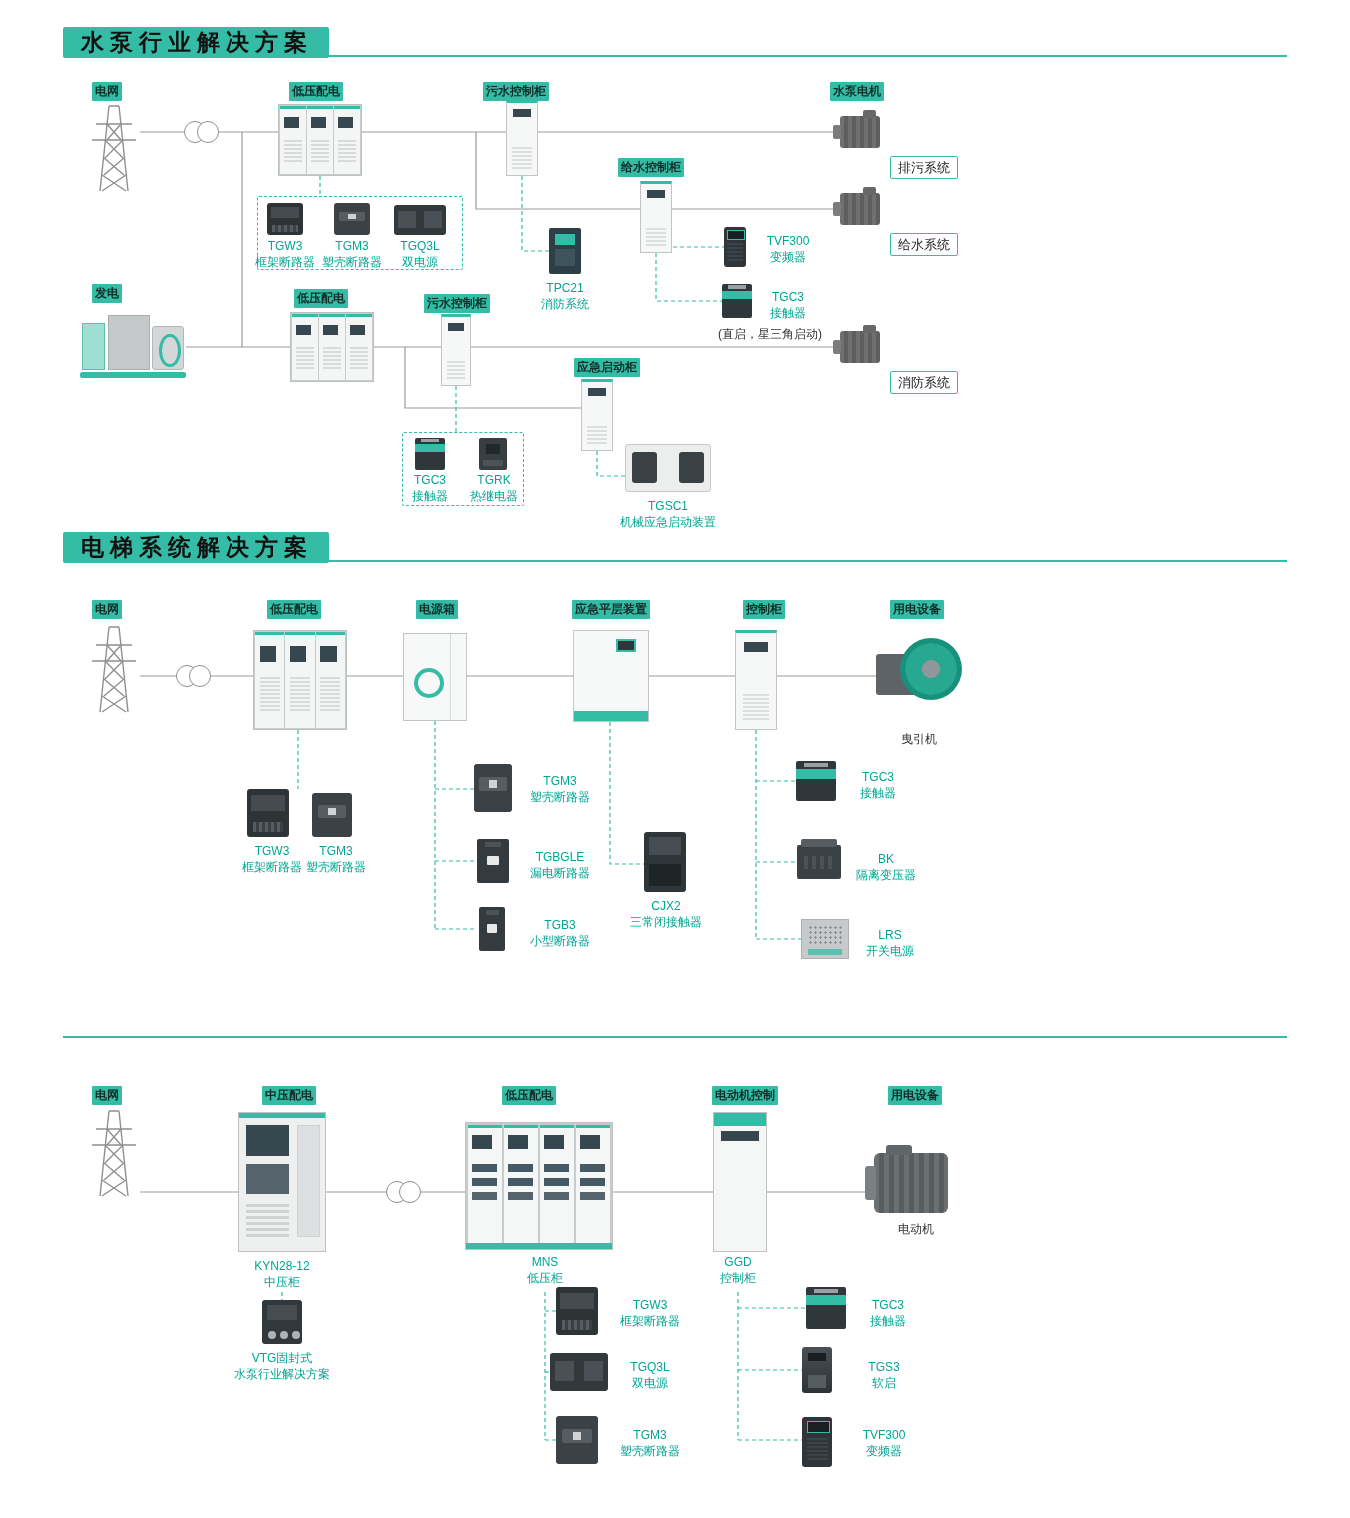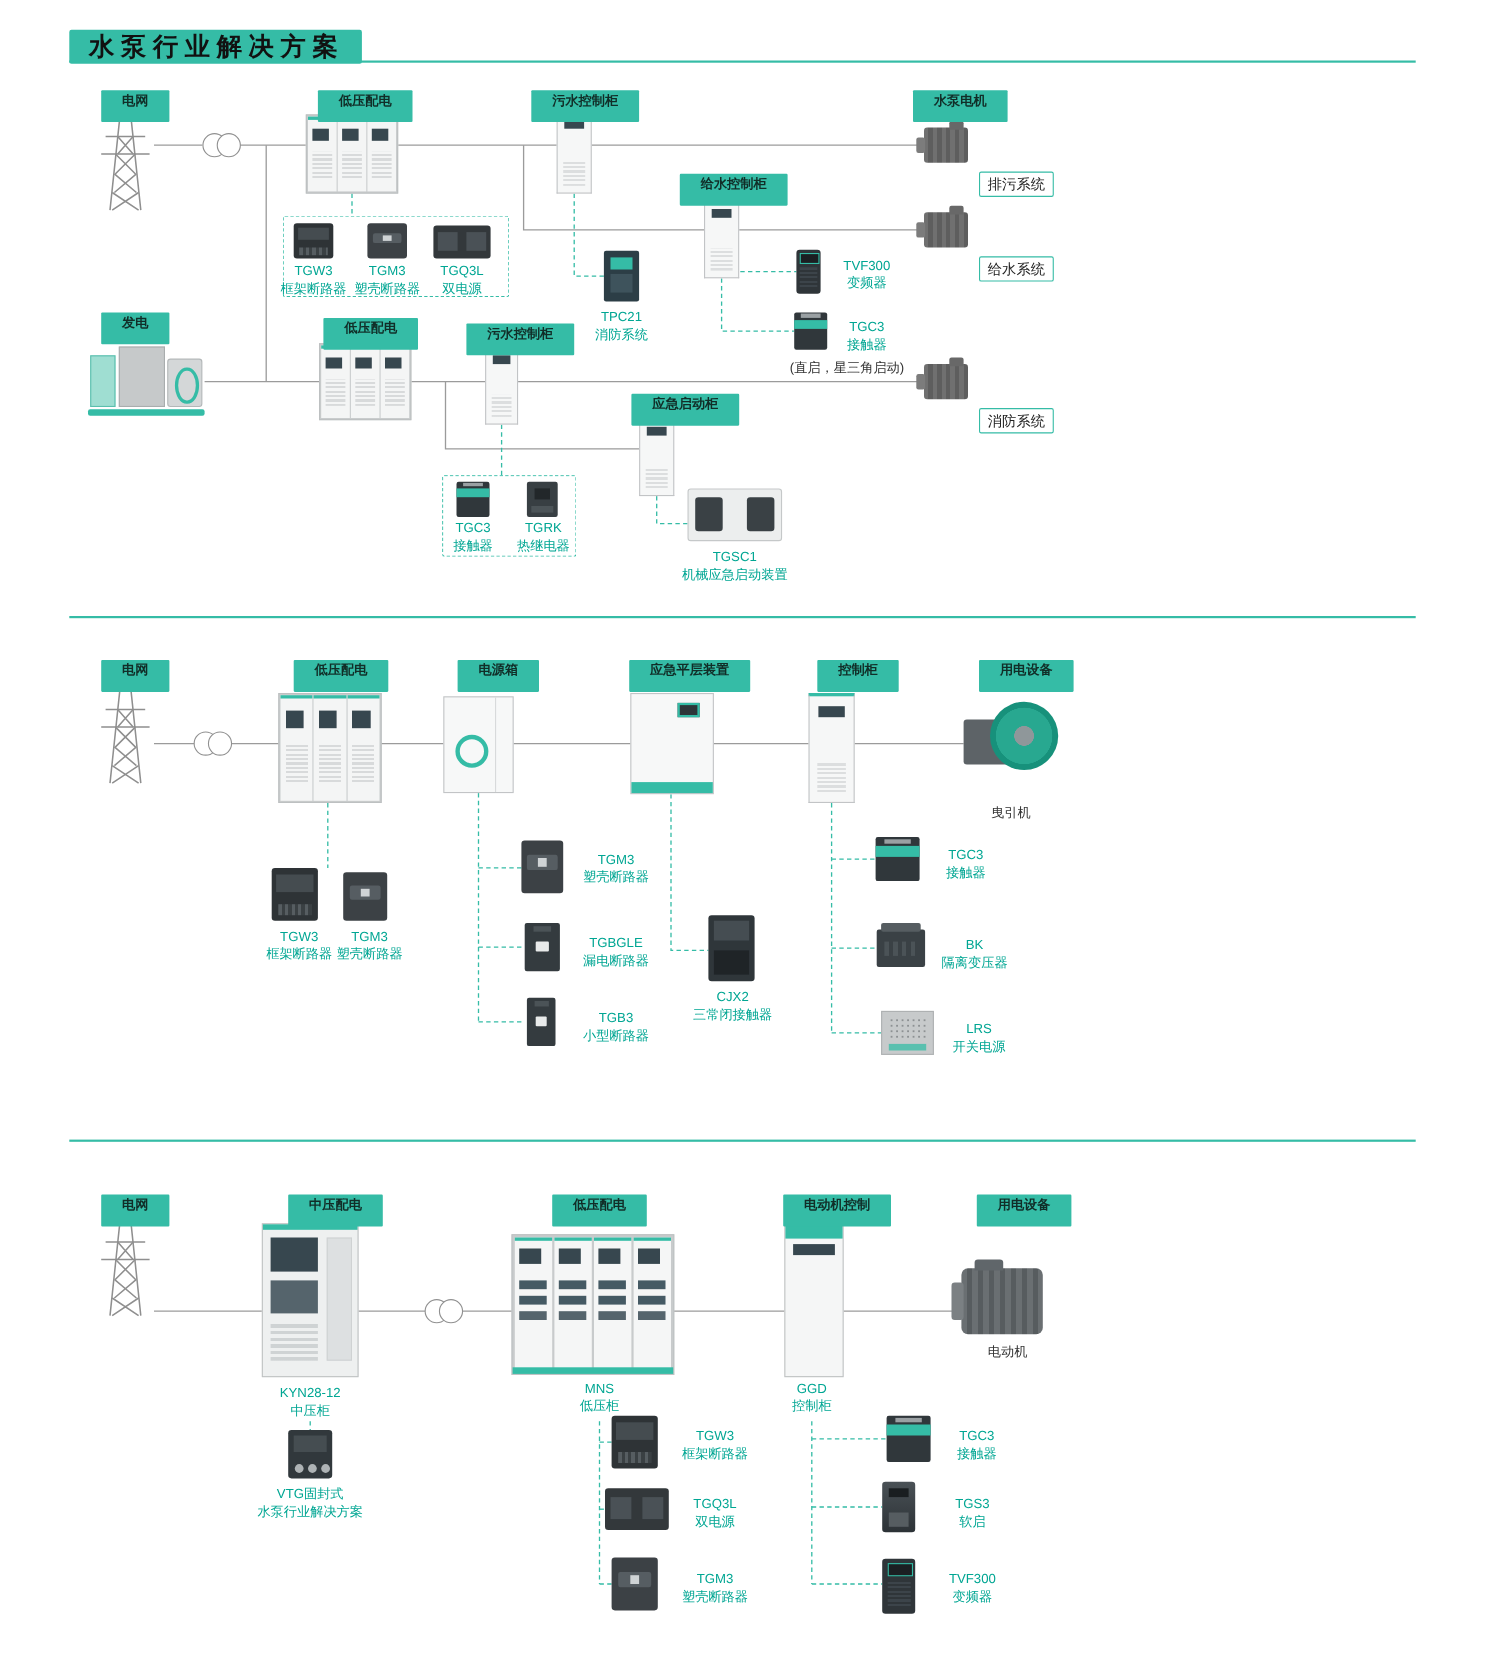--- a/index.html
+++ b/index.html
@@ -8,21 +8,21 @@
   .page { position:relative; width:1350px; height:1518px; background:#fff; overflow:hidden; }
 
   .lines { position:absolute; left:0; top:0; z-index:0; }
 
   .section-header { position:absolute; z-index:3; background:#35BCA6; color:#111;
     font-size:23px; font-weight:bold; letter-spacing:6px; height:31px; line-height:31px;
     padding:0 16px 0 18px; border-radius:2px; white-space:nowrap; }
   .header-line { position:absolute; z-index:2; height:2px; background:#35BCA6; }
 
   .badge { position:absolute; z-index:3; background:#35BCA6; color:#112e28; font-size:12px;
-    font-weight:bold; height:29px; line-height:19px; padding:0 19px; white-space:nowrap; border-radius:1px; }
+    font-weight:bold; height:19px; line-height:19px; padding:0 3px; white-space:nowrap; border-radius:1px; }
 
   .sysbox { position:absolute; z-index:3; width:68px; height:23px; background:#fff;
     border:1px solid #35BCA6; border-radius:2px; color:#222; font-size:13px; line-height:21px; text-align:center;margin-top:35px; }
 
   .clabel { position:absolute; z-index:3; display:flex; flex-direction:column; align-items:center;
     color:#00A693; font-size:12px; line-height:16px; }
   .clabel span { white-space:nowrap; }
   .clabel.dark { color:#333; }
   .blacknote { position:absolute; z-index:3; display:flex; justify-content:center;
     color:#333; font-size:12px; line-height:14px; white-space:nowrap; }
@@ -300,20 +300,21 @@
     <span>TGRK</span>
       <span>热继电器</span>
   </div>
 
   <div class="img tgsc" style="left:625px;top:444px;width:86px;height:48px"></div>
   <div class="clabel" style="left:616px;top:498px;width:104px">
     <span>TGSC1</span>
       <span>机械应急启动装置</span>
   </div>
 
+  <div class="section-header" style="left:63px;top:532px">电梯系统解决方案</div>
   <div class="header-line" style="left:63px;top:560px;width:1224px"></div>
 
   <div class="badge" style="left:92px;top:600px">电网</div>
   <div class="badge" style="left:267px;top:600px">低压配电</div>
   <div class="badge" style="left:416px;top:600px">电源箱</div>
   <div class="badge" style="left:572px;top:600px">应急平层装置</div>
   <div class="badge" style="left:743px;top:600px">控制柜</div>
   <div class="badge" style="left:890px;top:600px">用电设备</div>
 
   <div class="img tower" style="left:88px;top:621px;width:52px;height:92px">

